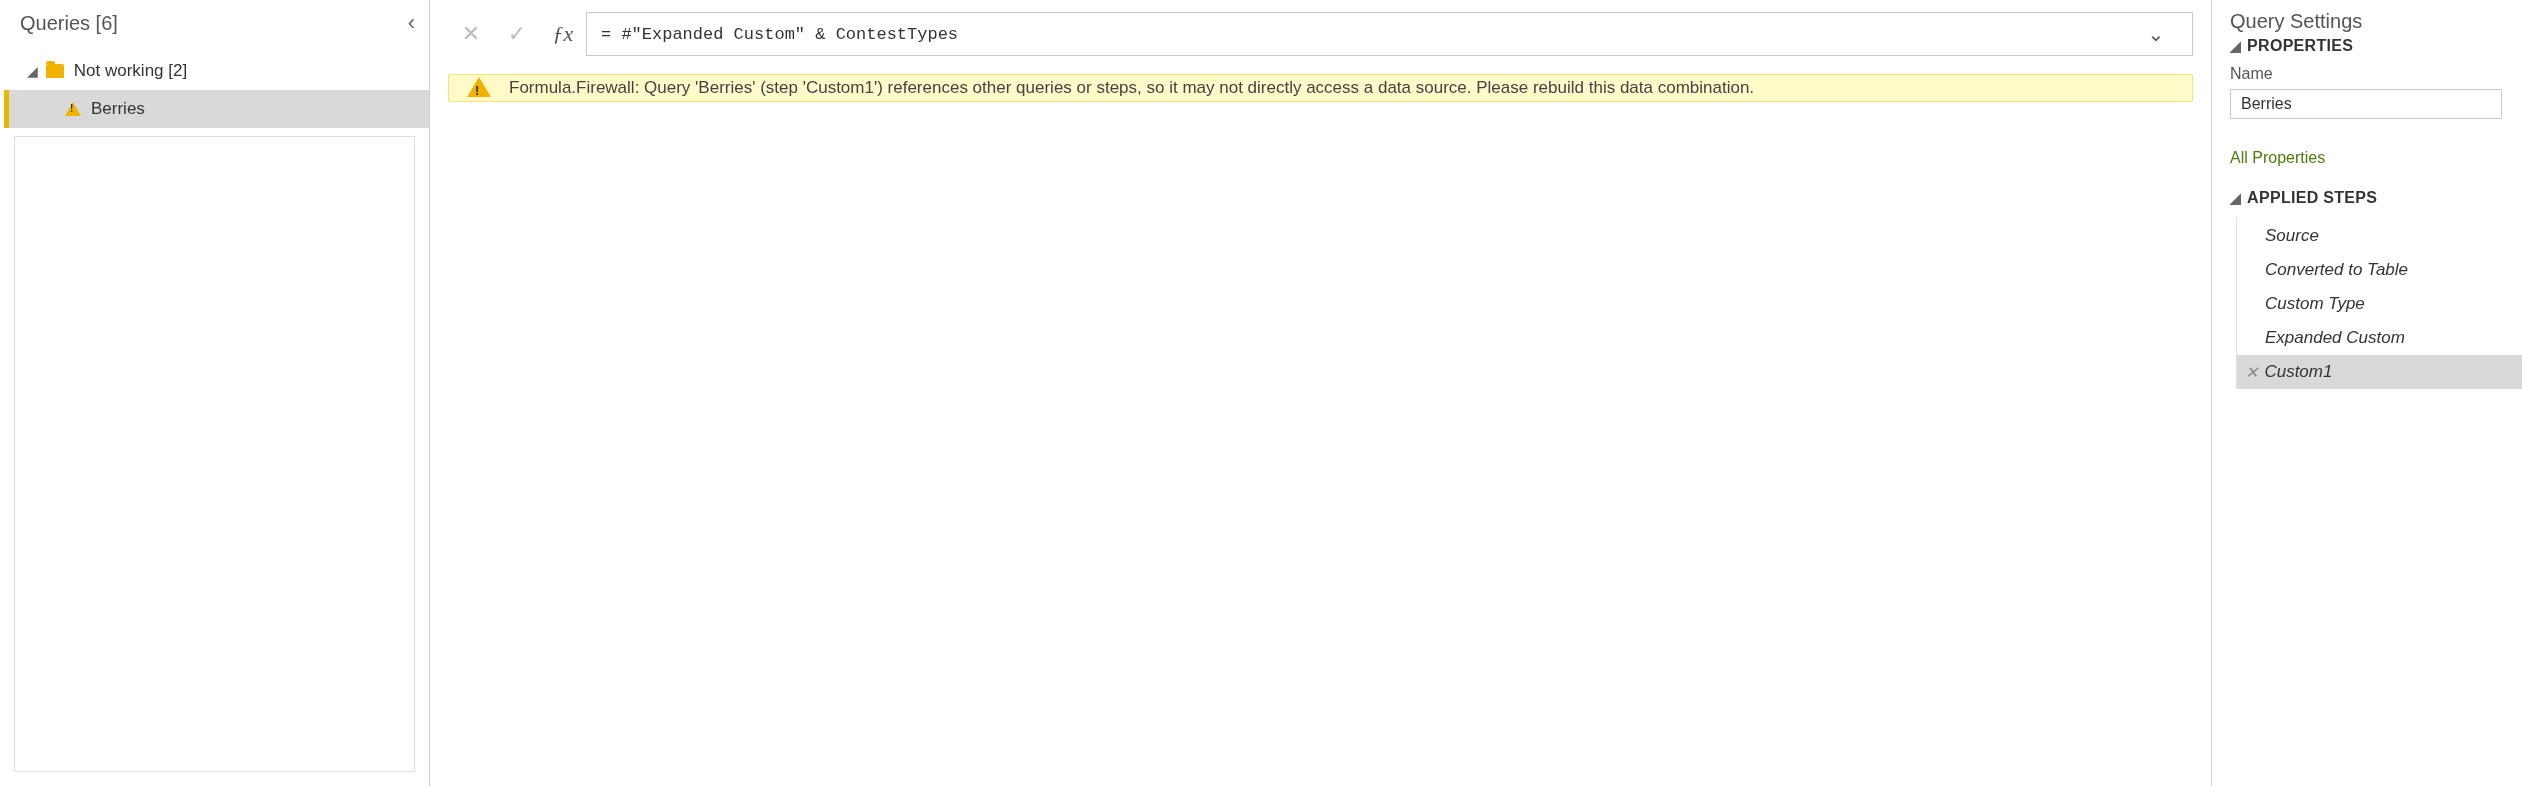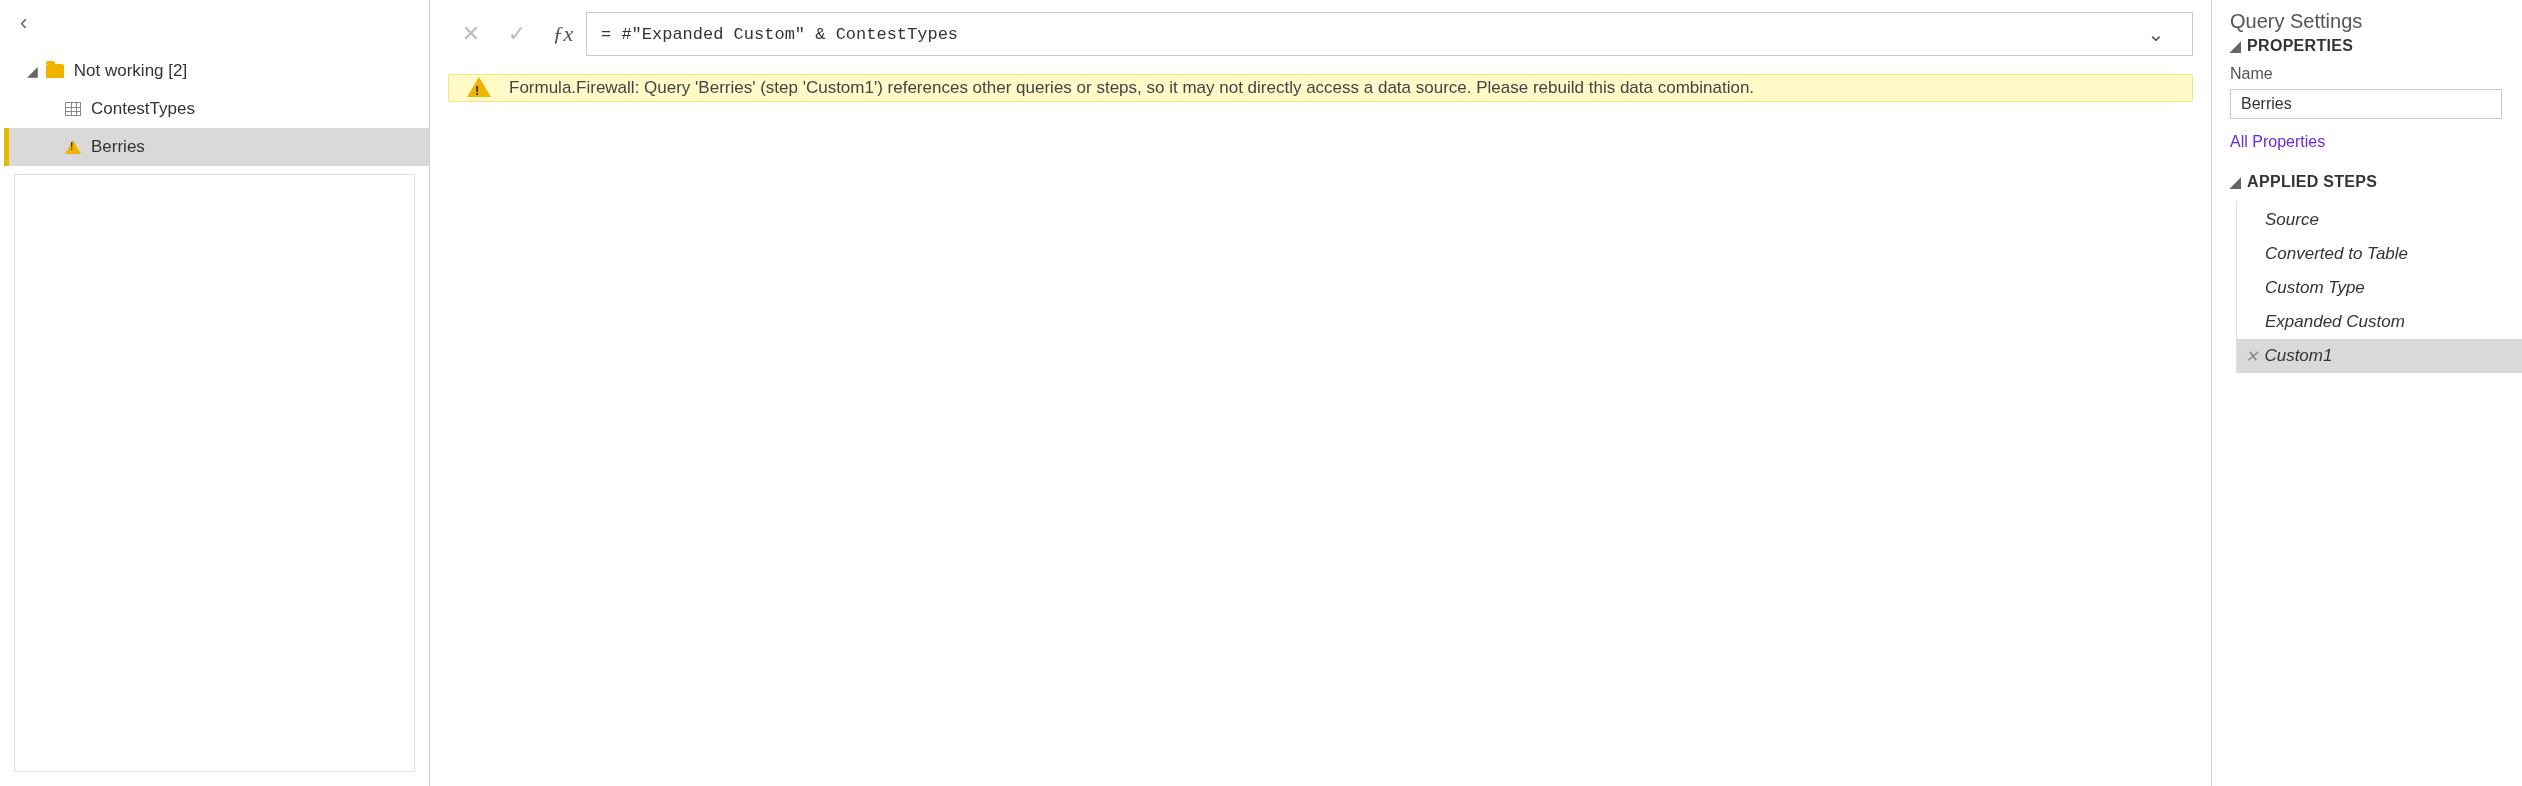--- a/index.html
+++ b/index.html
@@ -49,45 +49,42 @@
     .warn-tri::after { content: "!"; position: absolute; left: -4px; top: 4px; font-size: 13px; font-weight: bold; color: #333; }
     .warn-text { flex: 1; }
 
     
     .settings-panel { width: 310px; padding: 10px 0 0 18px; }
     .settings-title { font-size: 20px; color: #555; margin-bottom: 4px; }
     .section-header { font-size: 16px; color: #333; font-weight: 700; letter-spacing: 0.3px; display: flex; align-items: center; margin-bottom: 10px; }
     .section-header .caret { color: #666; margin-right: 6px; font-size: 14px; }
     .label-sm { font-size: 16px; color: #555; margin-bottom: 6px; }
     .text-input { width: 272px; height: 30px; border: 1px solid #c9c9c9; padding: 2px 10px; font-size: 16px; color: #333; font-family: inherit; }
-    .link { color: #6d28d9; font-size: 16px; margin-top: 14px; cursor: pointer; display: block; }
+    .link { color: #4d7c0f; font-size: 16px; margin-top: 30px; cursor: pointer; display: block; }
 
     .steps-section { margin-top: 22px; }
     .steps-list { border-left: 1px solid #e0e0e0; margin-left: 6px; padding-top: 2px; }
     .step-row { display: flex; align-items: center; height: 34px; padding-left: 28px; font-size: 17px; cursor: pointer; font-style: italic; }
     .step-row.selected { background: #d9d9d9; padding-left: 8px; }
     .step-row .del { color: #888; margin-right: 6px; font-size: 16px; display: none; }
     .step-row.selected .del { display: inline; }
   </style>
 </head>
 <body>
 
 <div class="queries-panel">
   <div class="queries-header">
+    <span class="title">Queries [6]</span>
     <span class="chev">‹</span>
   </div>
   <div class="tree">
     <div class="tree-row folder">
       <span class="caret">◢</span>
       <span class="folder-icon"></span>
       <span>Not working [2]</span>
-    </div>
-    <div class="tree-row child">
-      <span class="table-icon"></span>
-      <span>ContestTypes</span>
     </div>
     <div class="tree-row child selected">
       <span class="warn-tri-sm"></span>
       <span>Berries</span>
     </div>
   </div>
   <div class="empty-box"></div>
 </div>
 
 <div class="center-panel">

